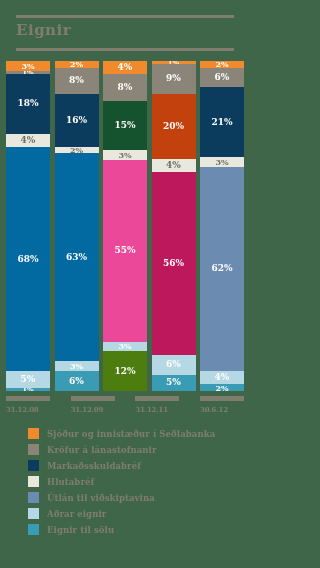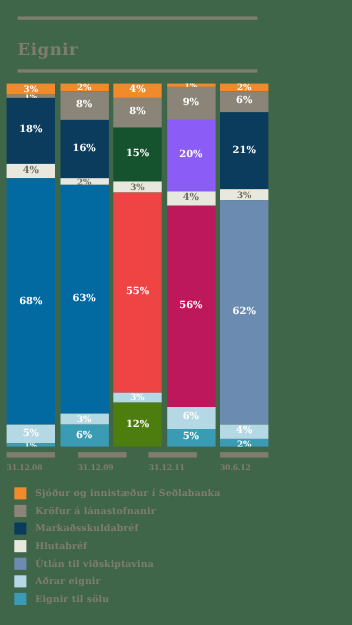--- a/index.html
+++ b/index.html
@@ -10,21 +10,21 @@
     overflow:hidden;
   }
   .page{position:relative;width:250px;height:568px;box-sizing:border-box;}
 
   
   .rule{height:3px;background:#7f7e6e;margin:0 16px;}
   .rule-top{margin-top:15px;}
   .rule-bot{margin-top:5px;}
   .title{
     font-size:15px;font-weight:bold;color:#7f7e6e;
-    letter-spacing:.5px;padding:18px 0 4px 16px;
+    letter-spacing:.5px;padding:3px 0 4px 16px;
   }
 
   
   .chart{
     position:relative;
     margin-top:10px;
     padding:0 6px;
     height:330px;
     display:flex;
     justify-content:space-between;
@@ -51,21 +51,21 @@
     padding:0 6px;margin-top:5px;
   }
   .axis-cell{width:44px;}
   .tick{height:5px;background:#7f7e6e;width:44px;}
   .tick-label{
     font-size:7px;font-weight:bold;color:#7f7e6e;
     margin-top:4px;letter-spacing:-0.2px;white-space:nowrap;
   }
 
   
-  .legend{margin-top:14px;padding-left:13px;}
+  .legend{margin-top:14px;padding-left:28px;}
   .legend-row{
     display:flex;align-items:center;
     margin-bottom:5px;
   }
   .swatch{width:11px;height:11px;flex:0 0 11px;}
   .legend-label{
     font-size:8.5px;font-weight:bold;color:#7f7e6e;
     margin-left:8px;white-space:nowrap;letter-spacing:.1px;
   }
 </style>
@@ -133,38 +133,38 @@
         </div>
         <div class="seg" style="flex: 8 0 0px; background: rgb(138, 133, 120); color: rgb(255, 255, 255);">
           <span class="lbl">8%</span>
         </div>
         <div class="seg" style="flex: 15 0 0px; background: #14532d; color: rgb(255, 255, 255);">
           <span class="lbl">15%</span>
         </div>
         <div class="seg" style="flex: 3 0 0px; background: rgb(232, 232, 222); color: rgb(111, 110, 96);">
           <span class="lbl" style="font-size: 8px;">3%</span>
         </div>
-        <div class="seg" style="flex: 55 0 0px; background: #ef4444; color: rgb(255, 255, 255);">
+        <div class="seg" style="flex: 55 0 0px; background: #ec4899; color: rgb(255, 255, 255);">
           <span class="lbl">55%</span>
         </div>
         <div class="seg" style="flex: 3 0 0px; background: rgb(180, 216, 228); color: rgb(255, 255, 255);">
           <span class="lbl" style="font-size: 8px;">3%</span>
         </div>
         <div class="seg" style="flex: 12 0 0px; background: #4d7c0f; color: rgb(255, 255, 255);">
           <span class="lbl">12%</span>
         </div>
       </div>
       <div class="bar-col">
         <div class="seg" style="flex: 1 0 0px; background: rgb(240, 138, 44); color: rgb(255, 255, 255);">
           <span class="lbl" style="font-size: 7px;">1%</span>
         </div>
         <div class="seg" style="flex: 9 0 0px; background: rgb(138, 133, 120); color: rgb(255, 255, 255);">
           <span class="lbl">9%</span>
         </div>
-        <div class="seg" style="flex: 20 0 0px; background: #8b5cf6; color: rgb(255, 255, 255); align-items: center;">
+        <div class="seg" style="flex: 20 0 0px; background: #c2410c; color: rgb(255, 255, 255); align-items: center;">
           <span class="lbl">20%</span>
         </div>
         <div class="seg" style="flex: 4 0 0px; background: rgb(232, 232, 222); color: rgb(111, 110, 96);">
           <span class="lbl">4%</span>
         </div>
         <div class="seg" style="flex: 56 0 0px; background: #be185d; color: rgb(255, 255, 255);">
           <span class="lbl">56%</span>
         </div>
         <div class="seg" style="flex: 6 0 0px; background: rgb(180, 216, 228); color: rgb(255, 255, 255);">
           <span class="lbl">6%</span>

